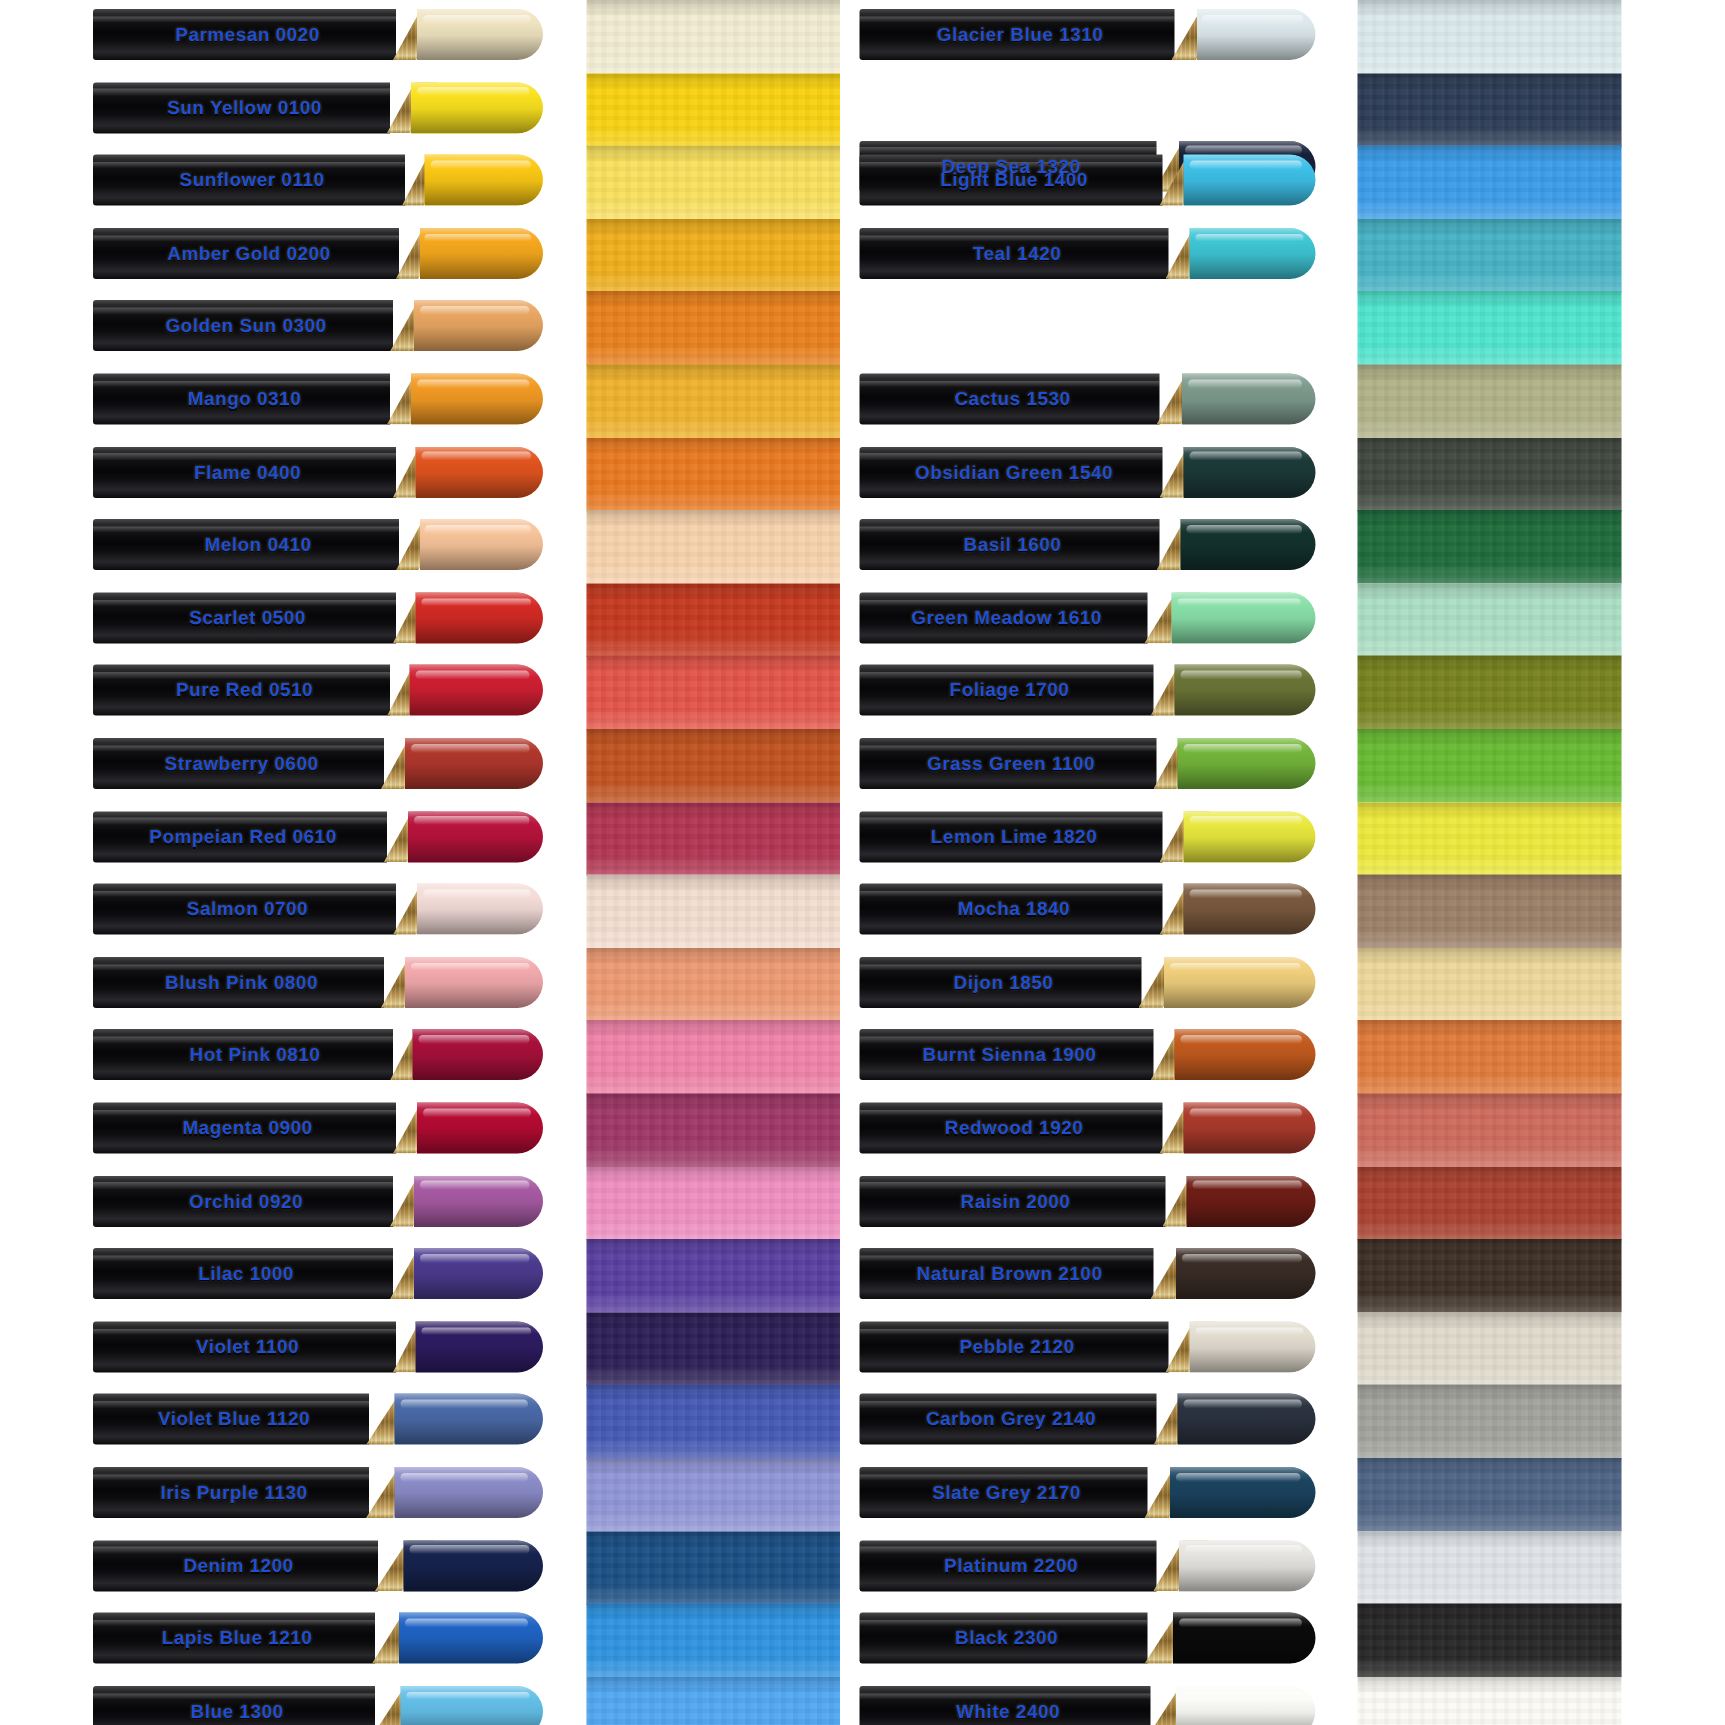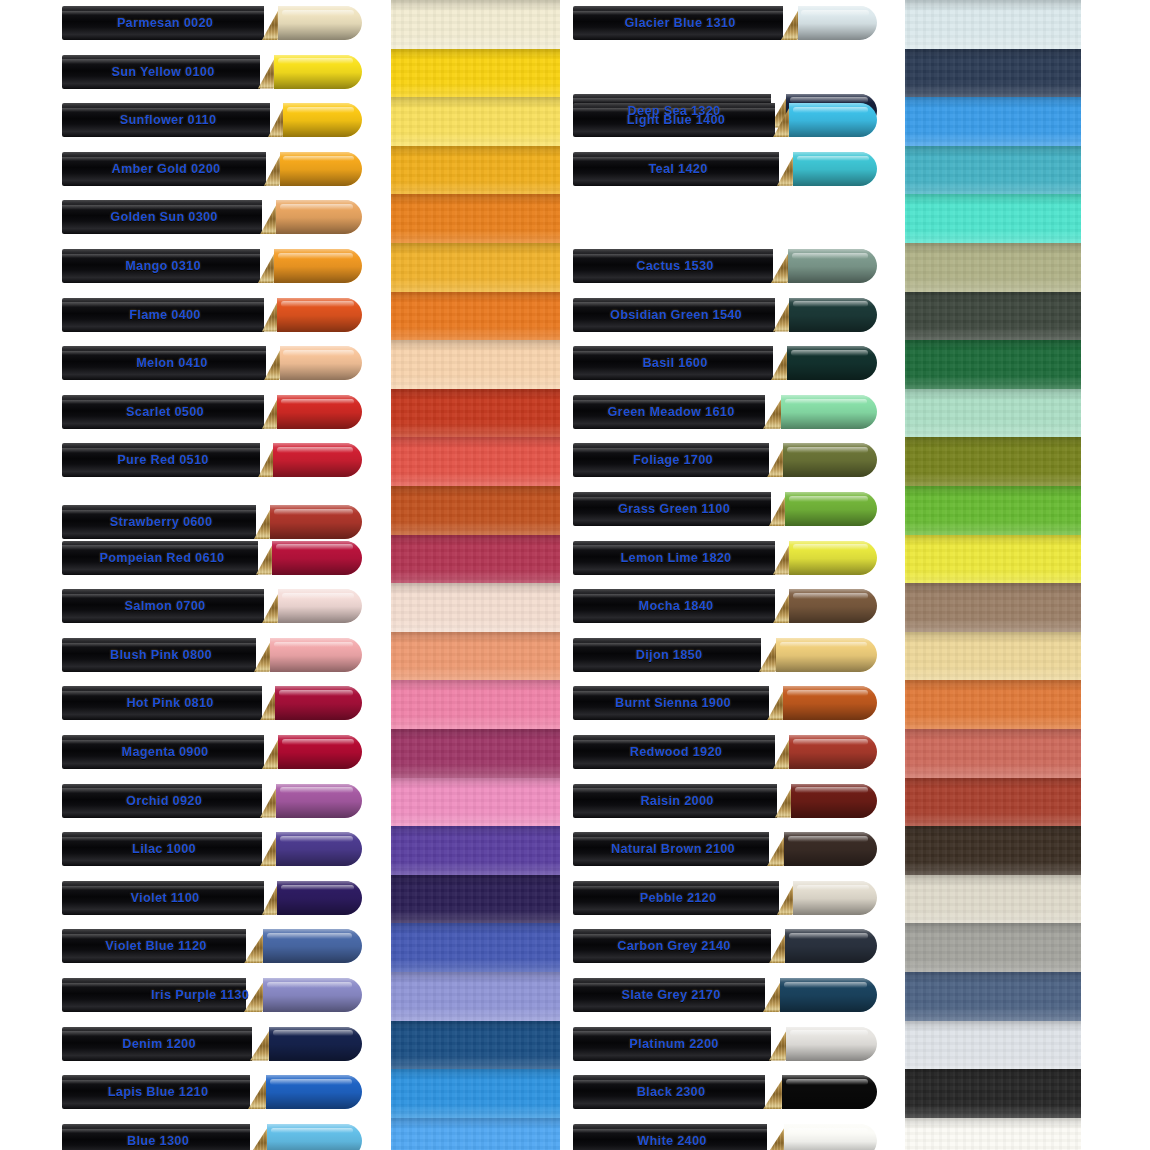--- a/index.html
+++ b/index.html
@@ -233,21 +233,21 @@
         <div class="pencil">
           <div class="barrel" style="width: 198px;"></div>
           <div class="ferrule" style="left: 196px; width: 32px; clip-path: polygon(17.6px 0px, 100% 0px, 14.4px 100%, 0px 100%);"></div>
           <div class="tip" style="left: 211.4px; background: rgb(207, 31, 50);">
             <div class="shade"></div>
             <div class="gloss"></div>
           </div>
           <div class="pencil-label" style="left: 0px; width: 196px; padding-left: 6px;">Pure Red 0510</div>
         </div>
       </div>
-      <div class="pencil-row" style="position: absolute; left: 0px; right: 0px; top: 505px; height: 34px;">
+      <div class="pencil-row" style="position: absolute; left: 0px; right: 0px; top: 492px; height: 34px;">
         <div class="pencil">
           <div class="barrel" style="width: 194px;"></div>
           <div class="ferrule" style="left: 192px; width: 34px; clip-path: polygon(18.7px 0px, 100% 0px, 15.3px 100%, 0px 100%);"></div>
           <div class="tip" style="left: 208.3px; background: rgb(176, 55, 44);">
             <div class="shade"></div>
             <div class="gloss"></div>
           </div>
           <div class="pencil-label" style="left: 0px; width: 192px; padding-left: 6px;">Strawberry 0600</div>
         </div>
       </div>
@@ -351,21 +351,21 @@
         </div>
       </div>
       <div class="pencil-row" style="position: absolute; left: 0px; right: 0px; top: 978px; height: 34px;">
         <div class="pencil">
           <div class="barrel" style="width: 184px;"></div>
           <div class="ferrule" style="left: 182px; width: 40px; clip-path: polygon(22px 0px, 100% 0px, 18px 100%, 0px 100%);"></div>
           <div class="tip" style="left: 201px; background: rgb(139, 139, 200);">
             <div class="shade"></div>
             <div class="gloss"></div>
           </div>
-          <div class="pencil-label" style="left: 0px; width: 182px; padding-left: 6px; margin-left: 44px;">Iris Purple 1130</div>
+          <div class="pencil-label" style="left: 0px; width: 182px; padding-left: 6px;">Iris Purple 1130</div>
         </div>
       </div>
       <div class="pencil-row" style="position: absolute; left: 0px; right: 0px; top: 1026.6px; height: 34px;">
         <div class="pencil">
           <div class="barrel" style="width: 190px;"></div>
           <div class="ferrule" style="left: 188px; width: 40px; clip-path: polygon(22px 0px, 100% 0px, 18px 100%, 0px 100%);"></div>
           <div class="tip" style="left: 207px; background: rgb(22, 35, 78);">
             <div class="shade"></div>
             <div class="gloss"></div>
           </div>

